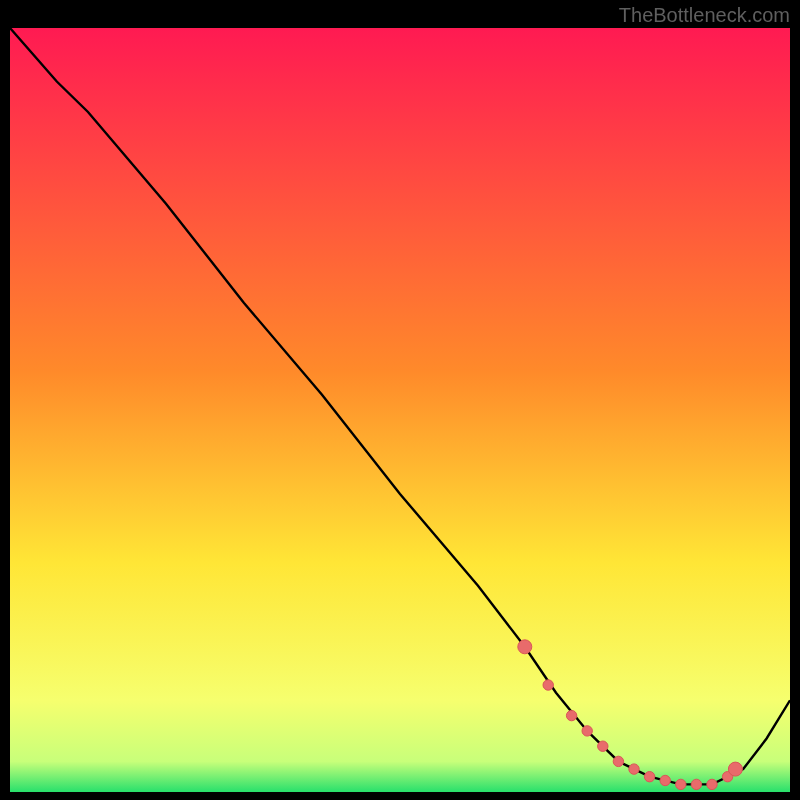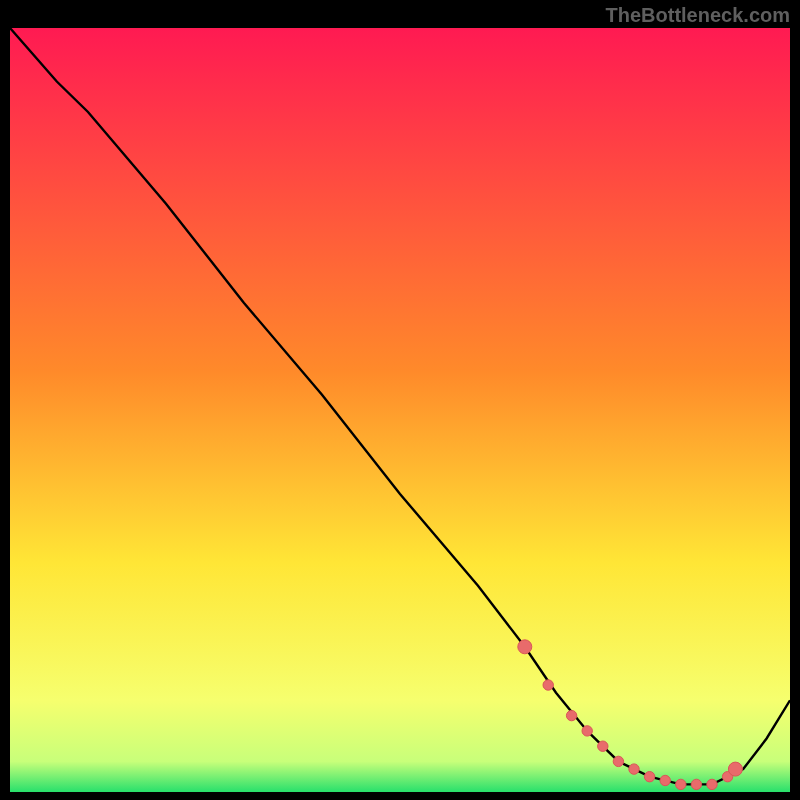--- a/index.html
+++ b/index.html
@@ -16,21 +16,21 @@
     width: 800px;
     height: 800px;
     background: #000000;
   }
   .watermark {
     position: absolute;
     top: 4px;
     right: 10px;
     color: #5f5f5f;
     font-size: 20px;
-    font-weight: 700;
+    font-weight: 400;
     z-index: 30;
   }
   svg.plot {
     position: absolute;
     left: 10px;
     top: 28px;
     width: 780px;
     height: 764px;
     display: block;
   }

